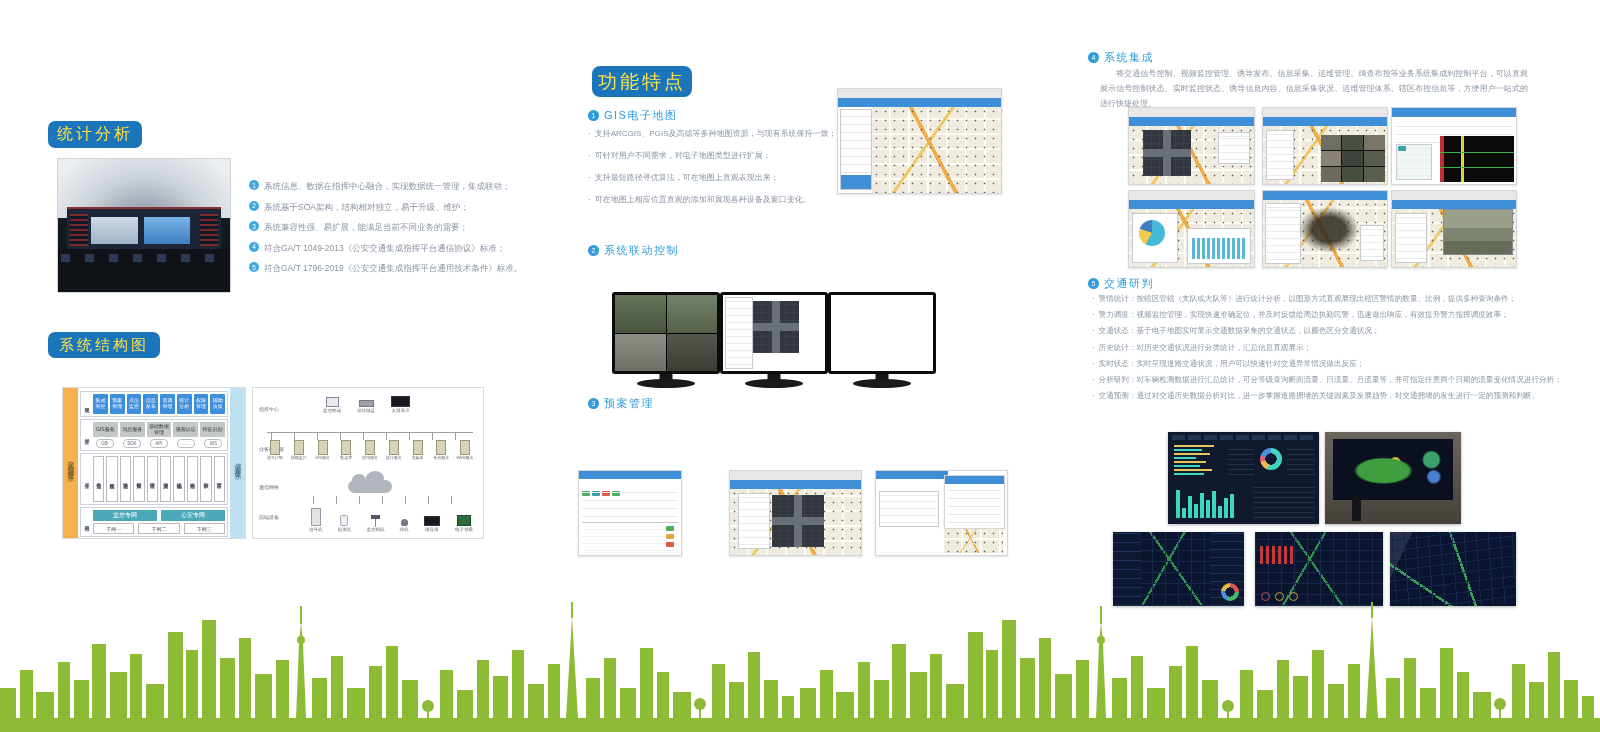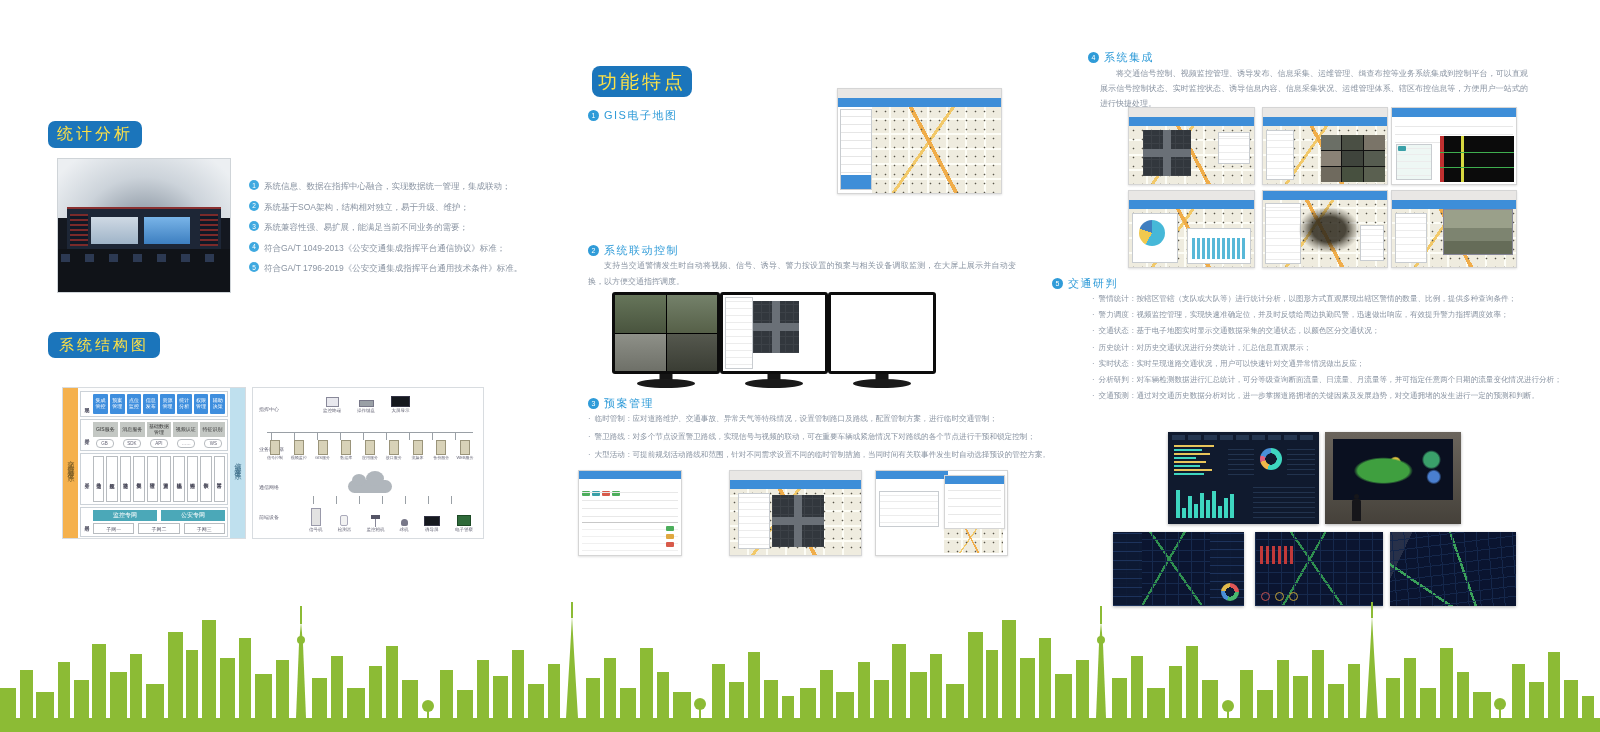--- a/index.html
+++ b/index.html
@@ -448,33 +448,38 @@
         </div>
     </div>
   </div>
 
   <div class="badge b-feat">功能特点</div>
 
   <div class="sec-h" style="left:588px;top:108px;">
     <span class="snum">1</span>
     <span class="stitle">GIS电子地图</span>
   </div>
+  <ul class="plain dot-list gis-list">
+    <li>支持ARCGIS、PGIS及高德等多种地图资源，与现有系统保持一致；</li>
+    <li>可针对用户不同需求，对电子地图类型进行扩展；</li>
+    <li>支持最短路径寻优算法，可在地图上直观表现出来；</li>
+    <li>可在地图上相应位置直观的添加和展现各种设备及窗口变化。</li>
+  </ul>
 
   <div class="shot gis-main">
     <div class="browser-top"></div>
     <div class="app-header"></div>
     <div class="gis-map map-bg"></div>
     <div class="gis-side"></div>
   </div>
 
   <div class="sec-h" style="left:588px;top:243px;">
     <span class="snum">2</span>
     <span class="stitle">系统联动控制</span>
   </div>
-  <p class="para p-link">支持当交通警情发生时自动将视频、信号、诱导、警力按设置的预案与相关设备调取监测，在大屏上展示并自动变换，以方便交通指挥调度。</p>
 
   <div class="tv" style="left:612px;top:292px;">
     <div class="scr vgrid">
       <div></div>
         <div></div>
       <div></div>
         <div></div>
     </div>
   </div>
   <div class="tv" style="left:720px;top:292px;">
@@ -484,25 +489,20 @@
     </div>
   </div>
   <div class="tv" style="left:828px;top:292px;">
     <div class="scr map-bg"></div>
   </div>
 
   <div class="sec-h" style="left:588px;top:396px;">
     <span class="snum">3</span>
     <span class="stitle">预案管理</span>
   </div>
-  <ul class="plain dot-list plan-list">
-    <li>临时管制：应对道路维护、交通事故、异常天气等特殊情况，设置管制路口及路线，配置管制方案，进行临时交通管制；</li>
-    <li>警卫路线：对多个节点设置警卫路线，实现信号与视频的联动，可在重要车辆或紧急情况下对路线的各个节点进行干预和锁定控制；</li>
-    <li>大型活动：可提前规划活动路线和范围，针对不同需求设置不同的临时管制措施，当同时间有关联事件发生时自动选择预设的管控方案。</li>
-  </ul>
 
   <div class="shot s-plan1">
     <div class="titlebar"></div>
     <div class="chiprow">
       <span class="chip c-green"></span><span class="chip c-teal"></span><span class="chip c-red"></span><span class="chip c-green"></span>
     </div>
     <div class="formlines"></div>
     <div class="tbl">
       <span class="chip c-green" style="top:3px;"></span>
       <span class="chip c-amber" style="top:11px;"></span>
@@ -579,21 +579,21 @@
     <div class="blob"></div>
     <div class="white-panel" style="right:3px;bottom:6px;width:22px;height:34px;"></div>
   </div>
   <div class="shot g6 map-bg">
     <div class="browser-top"></div>
     <div class="app-header" style="top:9px;"></div>
     <div class="white-panel" style="left:3px;top:22px;width:30px;bottom:4px;"></div>
     <div class="popphoto"></div>
   </div>
 
-  <div class="sec-h" style="left:1052px;top:276px;">
+  <div class="sec-h" style="left:1088px;top:276px;">
     <span class="snum">5</span>
     <span class="stitle">交通研判</span>
   </div>
   <ul class="plain dot-list ana-list">
     <li>警情统计：按辖区管辖（支队或大队等）进行统计分析，以图形方式直观展现出辖区警情的数量、比例，提供多种查询条件；</li>
     <li>警力调度：视频监控管理，实现快速准确定位，并及时反馈给周边执勤民警，迅速做出响应，有效提升警力指挥调度效率；</li>
     <li>交通状态：基于电子地图实时显示交通数据采集的交通状态，以颜色区分交通状况；</li>
     <li>历史统计：对历史交通状况进行分类统计，汇总信息直观展示；</li>
     <li>实时状态：实时呈现道路交通状况，用户可以快速针对交通异常情况做出反应；</li>
     <li>分析研判：对车辆检测数据进行汇总统计，可分等级查询断面流量、日流量、月流量等，并可指定任意两个日期的流量变化情况进行分析；</li>

